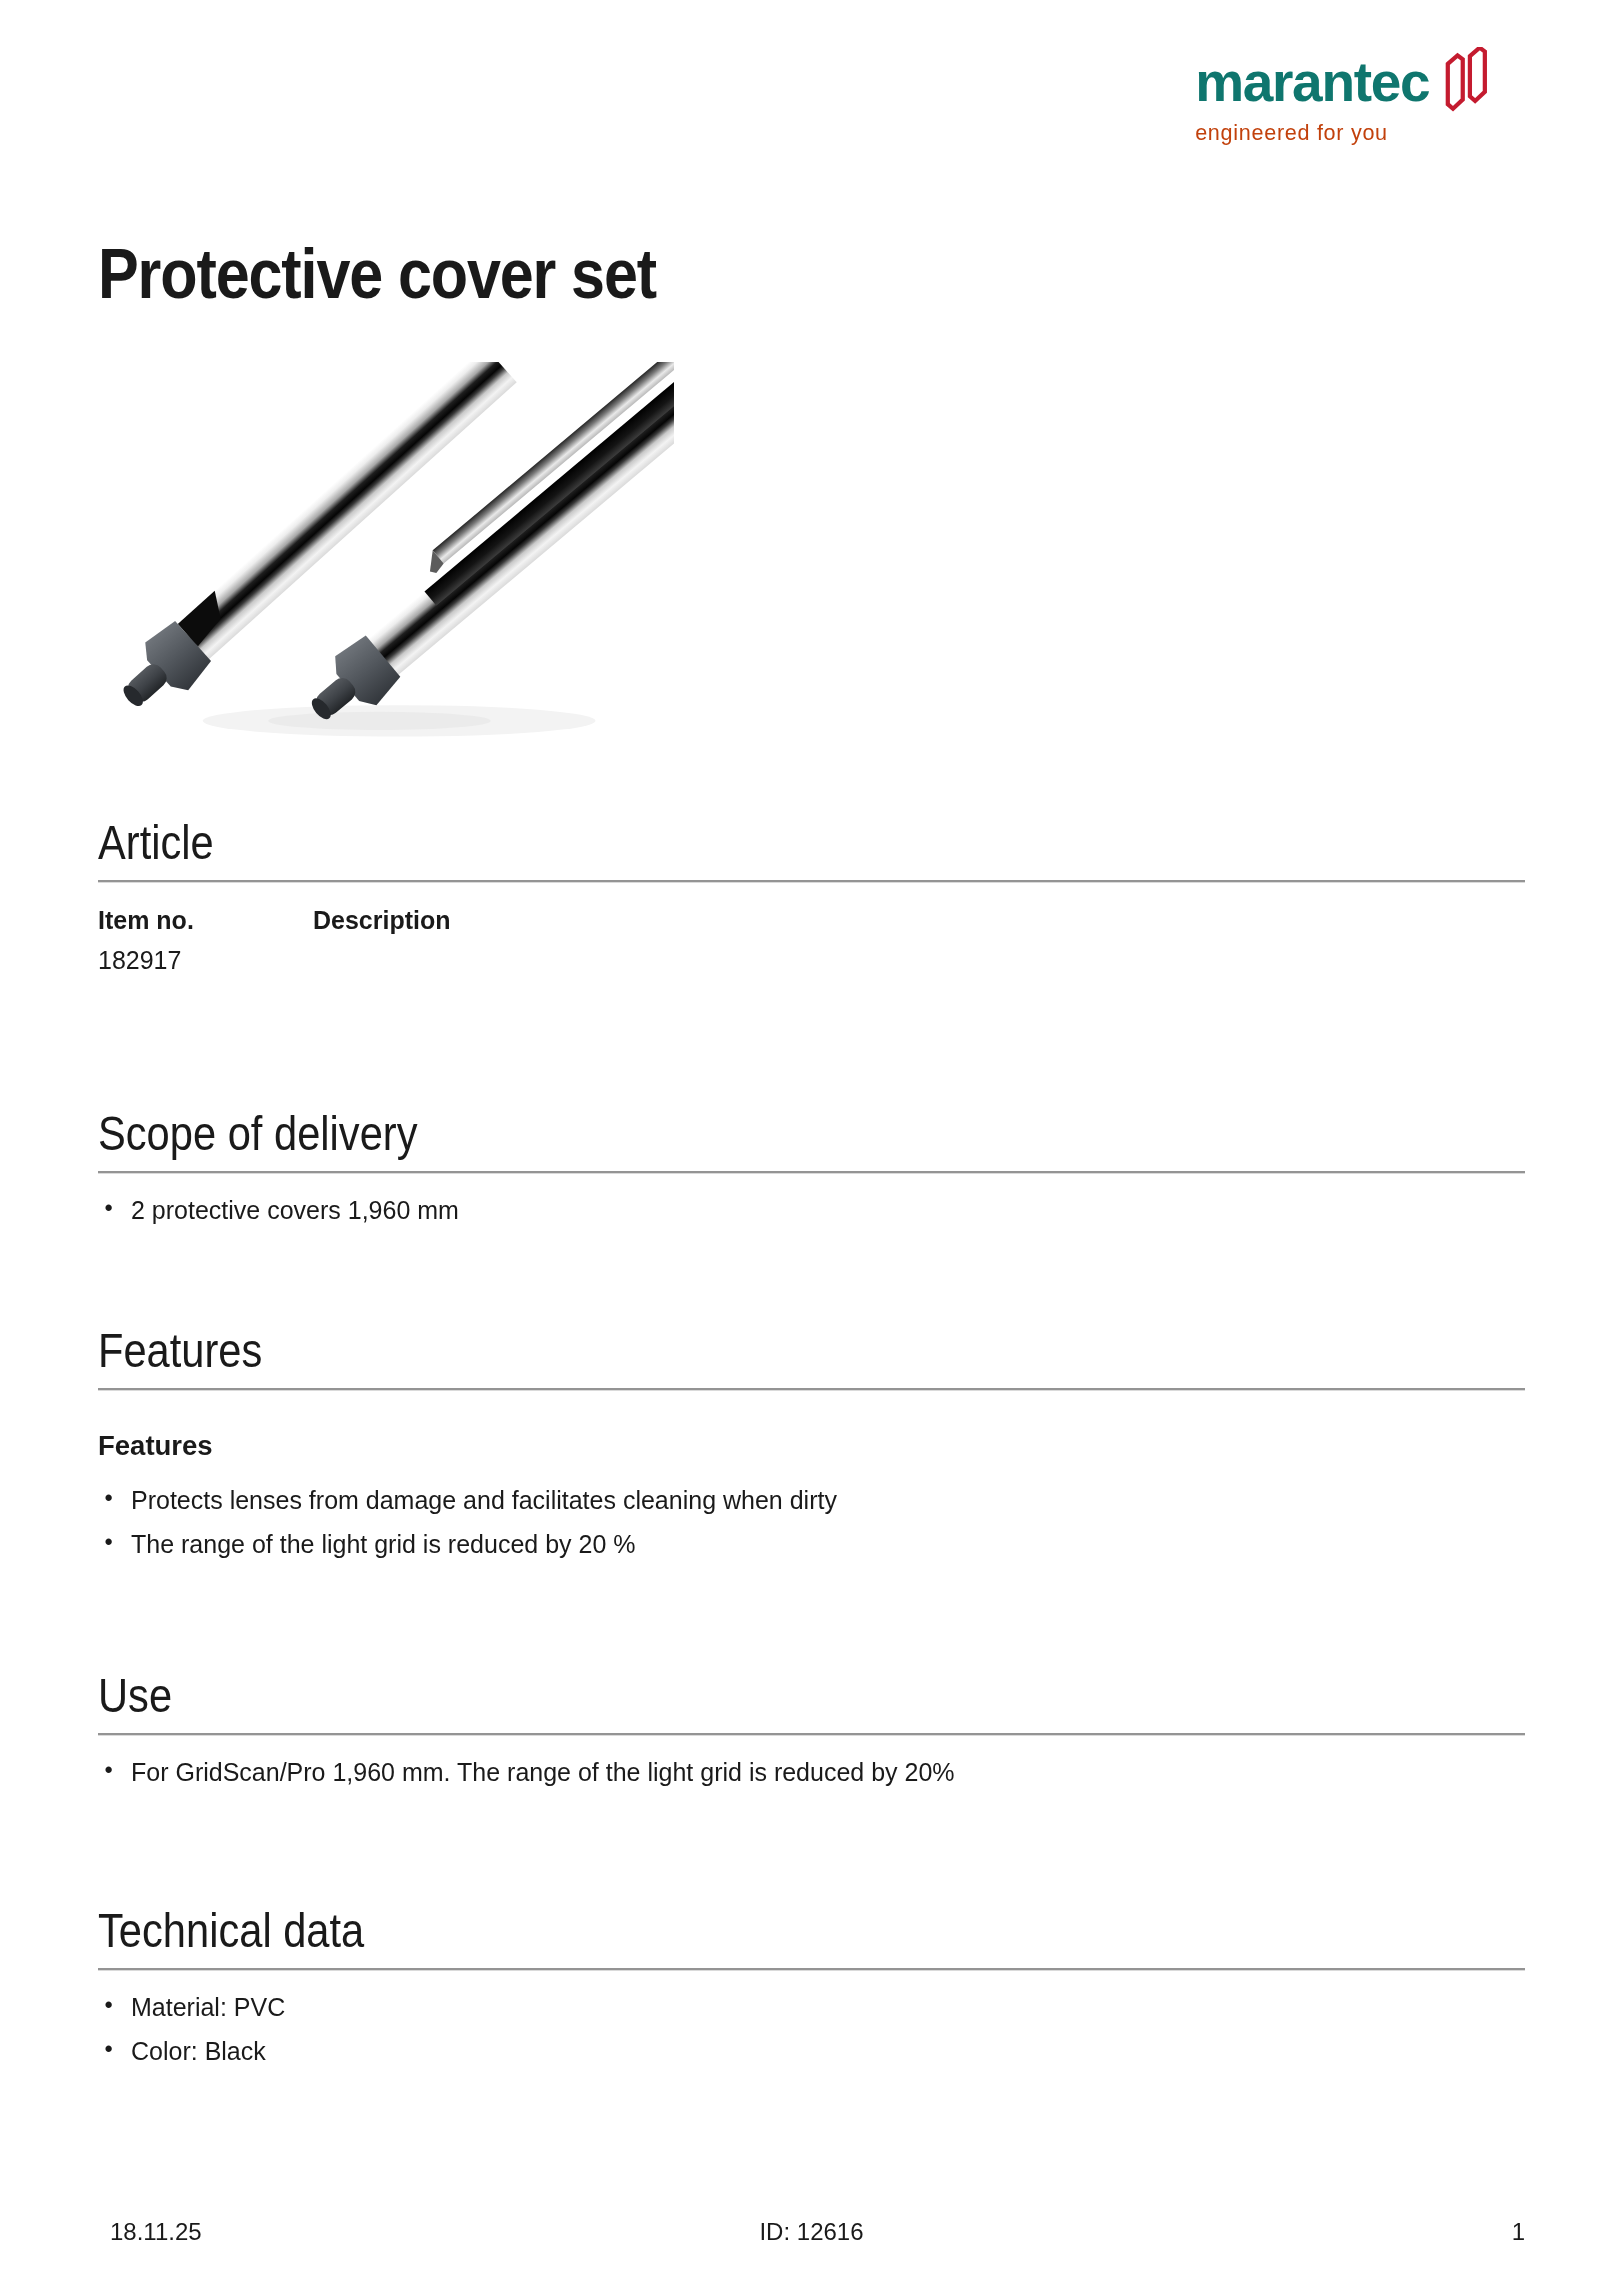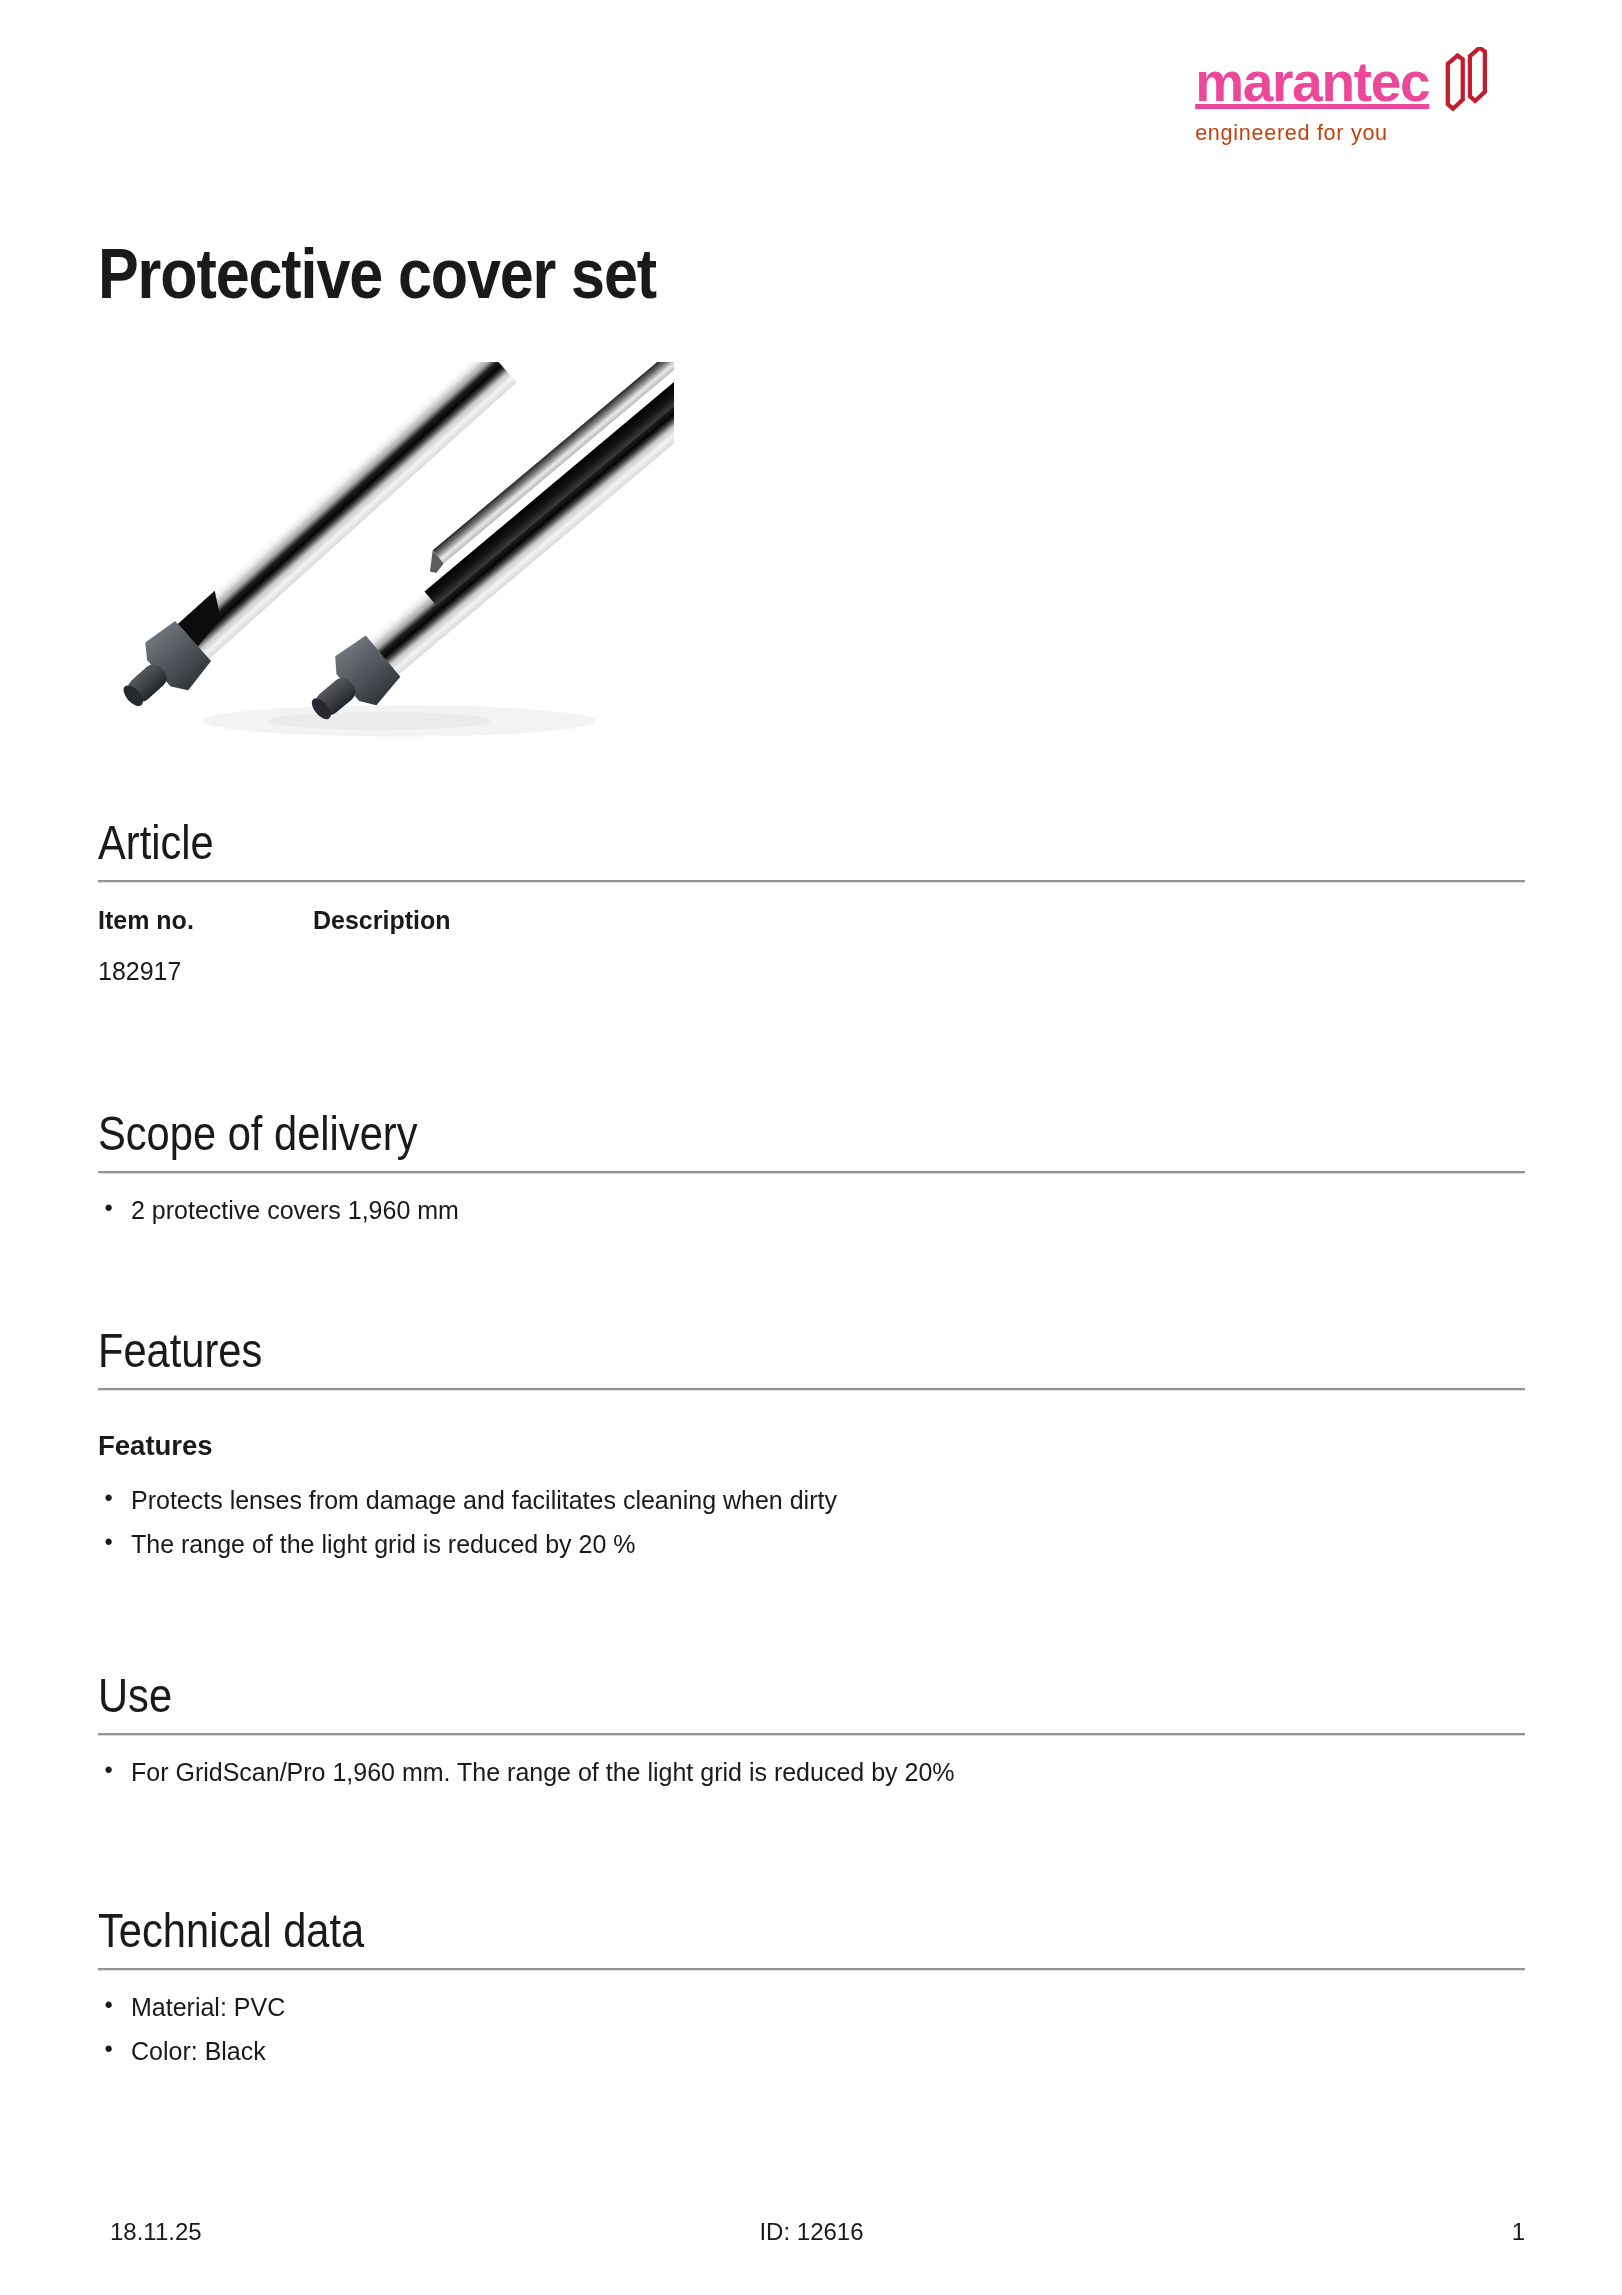--- a/index.html
+++ b/index.html
@@ -11,21 +11,21 @@
     font-family: "Liberation Sans", sans-serif;
     color: #1a1a1a;
     overflow: hidden;
   }
 
   
   .logo { position: absolute; top: 55px; right: 136px; }
   .logo-row { display: flex; align-items: flex-start; }
   .brand {
     font-size: 55px; font-weight: bold; line-height: 1;
-    letter-spacing: -1.3px; color: #ec4899; text-decoration: underline;
+    letter-spacing: -1.3px; color: #0f766e;
   }
   .brand-icon { margin-left: 15.7px; margin-top: -7.9px; }
   .tagline {
     margin-top: 7.9px; font-size: 21.6px; letter-spacing: 0.7px; color: #c2410c;
   }
 
   
   .page-title {
     position: absolute; left: 98px; top: 190px;
     font-size: 71px; font-weight: bold; line-height: 1;
@@ -48,21 +48,21 @@
   .sec-scope    { top: 1109px; }
   .sec-features { top: 1326px; }
   .sec-use      { top: 1671px; }
   .sec-technical{ top: 1906px; }
 
   
   .article-table {
     margin-top: 22px;
     display: grid;
     grid-template-columns: 215px 1fr;
-    row-gap: 21px;
+    row-gap: 10px;
     font-size: 25px; line-height: 1.2;
   }
   .article-table .hdr { font-weight: bold; }
 
   
   ul.bullets { margin: 21px 0 0 0; padding: 0; list-style: none; font-size: 25px; }
   ul.bullets li { position: relative; padding-left: 33px; margin-bottom: 13.7px; line-height: 1.2; }
   ul.bullets li::before {
     content: "\2022";
     position: absolute; left: 6.5px; top: -0.7px; font-size: 23.6px; color: #1a1a1a;

